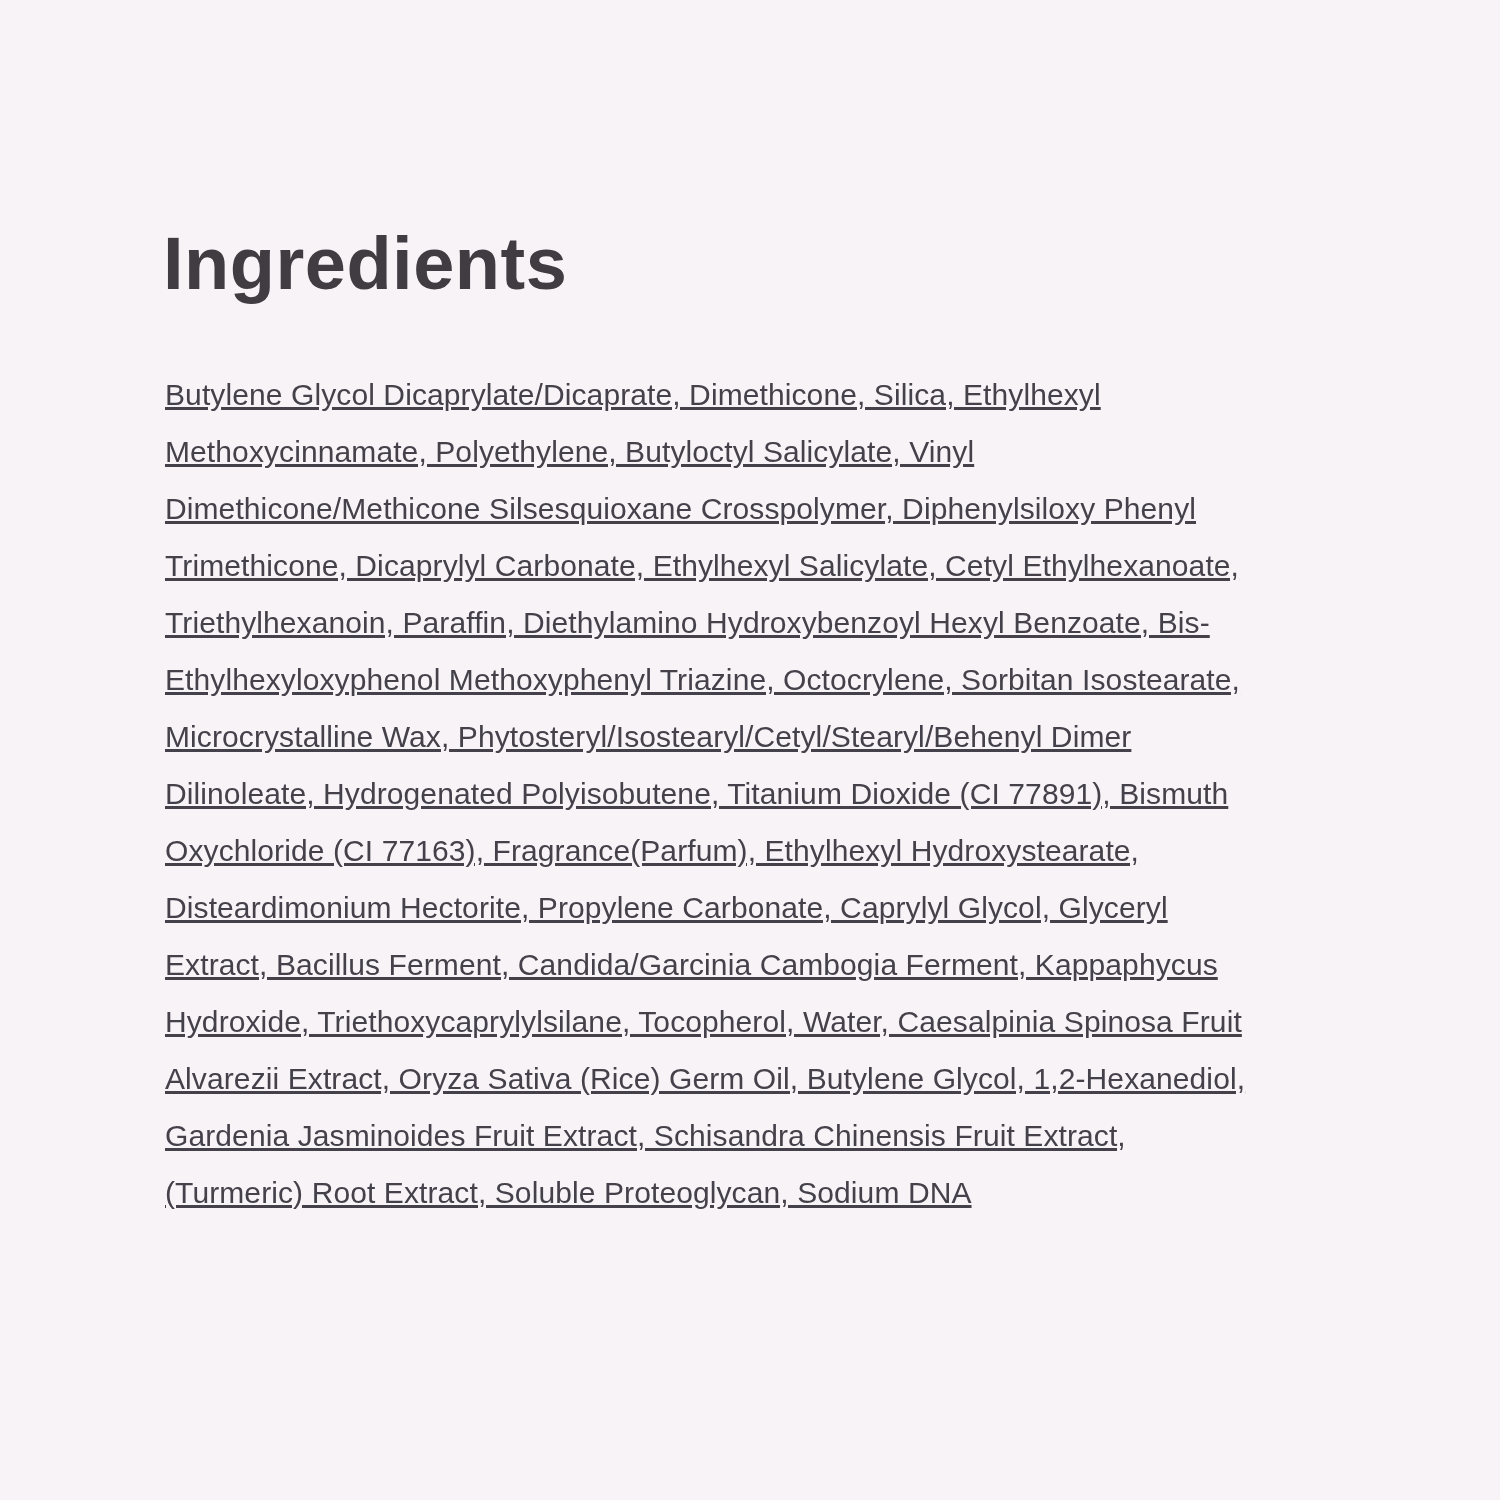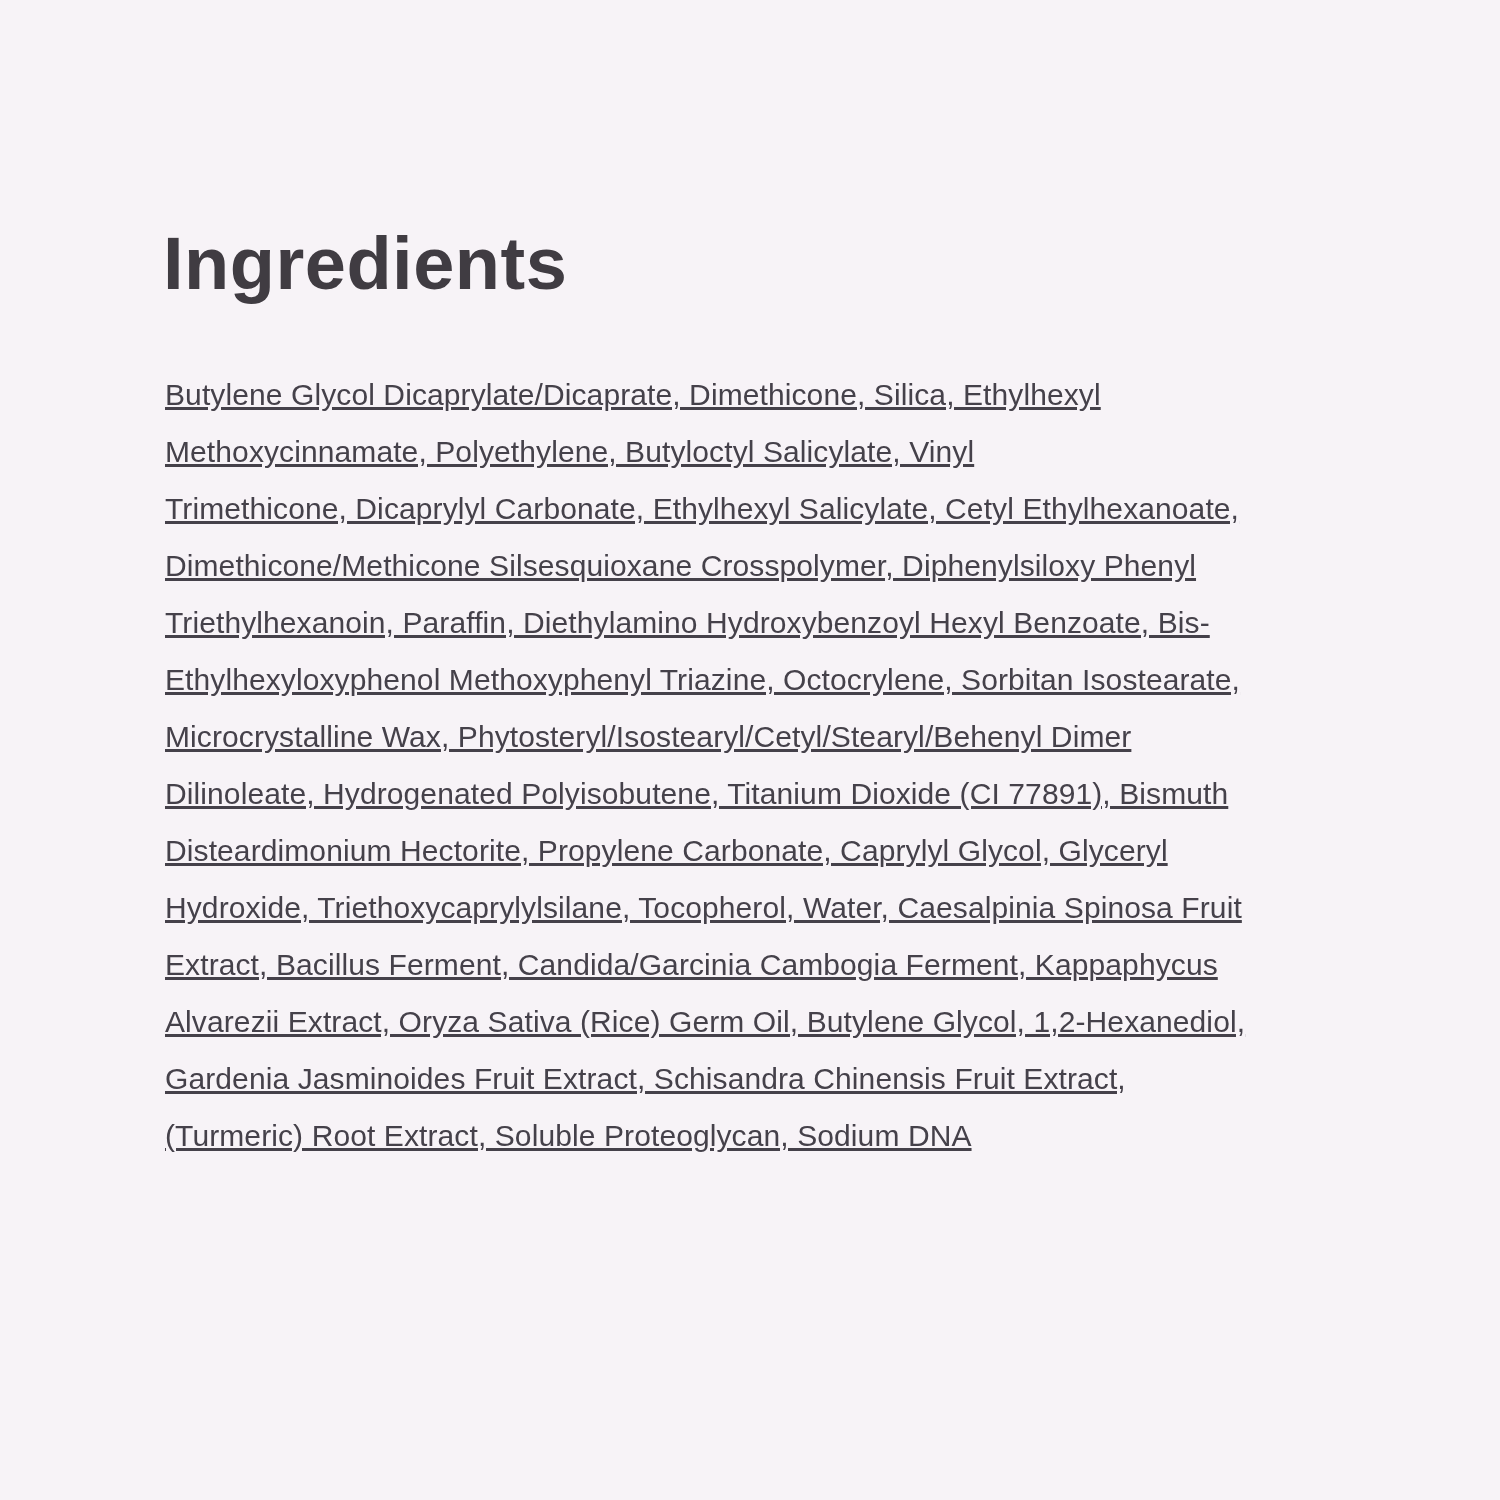--- a/index.html
+++ b/index.html
@@ -48,26 +48,27 @@
 </style>
 </head>
 <body style="background: rgb(247, 243, 247);">
 
 <div class="page">
   <h1 class="page-title" style="color: rgb(64, 60, 66);">Ingredients</h1>
 
   <div class="ingredients-text" style="color: rgb(69, 65, 74);">
       <div class="line">Butylene Glycol Dicaprylate/Dicaprate, Dimethicone, Silica, Ethylhexyl</div>
       <div class="line">Methoxycinnamate, Polyethylene, Butyloctyl Salicylate, Vinyl</div>
+      <div class="line">Dimethicone/Methicone Silsesquioxane Crosspolymer, Diphenylsiloxy Phenyl</div>
       <div class="line">Trimethicone, Dicaprylyl Carbonate, Ethylhexyl Salicylate, Cetyl Ethylhexanoate,</div>
-      <div class="line">Dimethicone/Methicone Silsesquioxane Crosspolymer, Diphenylsiloxy Phenyl</div>
       <div class="line">Triethylhexanoin, Paraffin, Diethylamino Hydroxybenzoyl Hexyl Benzoate, Bis-</div>
       <div class="line">Ethylhexyloxyphenol Methoxyphenyl Triazine, Octocrylene, Sorbitan Isostearate,</div>
       <div class="line">Microcrystalline Wax, Phytosteryl/Isostearyl/Cetyl/Stearyl/Behenyl Dimer</div>
       <div class="line">Dilinoleate, Hydrogenated Polyisobutene, Titanium Dioxide (CI 77891), Bismuth</div>
+      <div class="line">Oxychloride (CI 77163), Fragrance(Parfum), Ethylhexyl Hydroxystearate,</div>
       <div class="line">Disteardimonium Hectorite, Propylene Carbonate, Caprylyl Glycol, Glyceryl</div>
+      <div class="line">Extract, Bacillus Ferment, Candida/Garcinia Cambogia Ferment, Kappaphycus</div>
       <div class="line">Hydroxide, Triethoxycaprylylsilane, Tocopherol, Water, Caesalpinia Spinosa Fruit</div>
-      <div class="line">Extract, Bacillus Ferment, Candida/Garcinia Cambogia Ferment, Kappaphycus</div>
       <div class="line">Alvarezii Extract, Oryza Sativa (Rice) Germ Oil, Butylene Glycol, 1,2-Hexanediol,</div>
       <div class="line">Gardenia Jasminoides Fruit Extract, Schisandra Chinensis Fruit Extract,</div>
       <div class="line">(Turmeric) Root Extract, Soluble Proteoglycan, Sodium DNA</div>
     </div>
 </div>
 
 </body></html>

